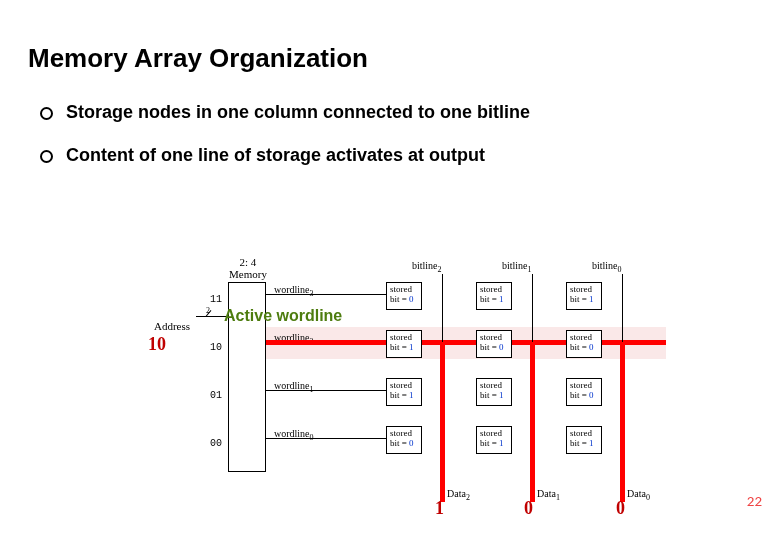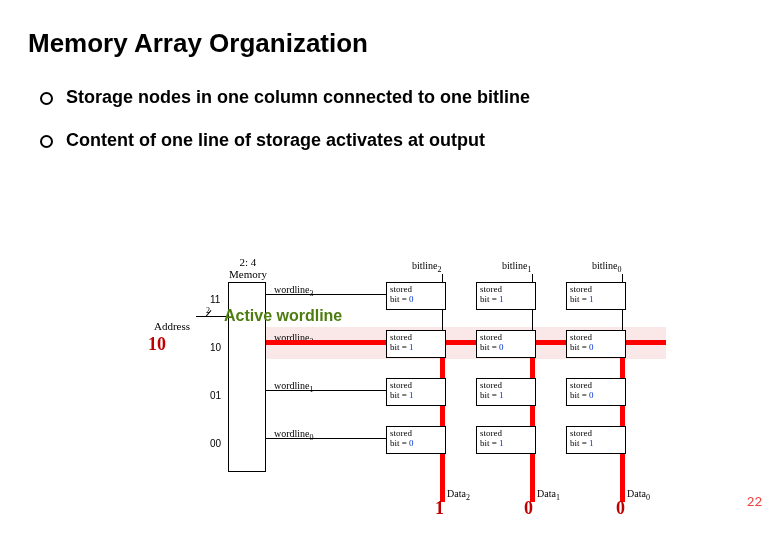--- a/index.html
+++ b/index.html
@@ -11,20 +11,21 @@
     position: relative;
     overflow: hidden;
   }
   .slide {
     padding: 28px 28px 0 28px;
   }
   .title {
     font-size: 26px;
     font-weight: 700;
     margin-bottom: 28px;
+    margin-top: 15px;
   }
   .bullets {
     list-style: none;
     padding-left: 12px;
   }
   .bullets li {
     font-size: 18px;
     font-weight: 700;
     margin-bottom: 22px;
     position: relative;
@@ -69,21 +70,21 @@
   .dec-in {
     position: absolute;
     left: 70px;
     top: 12px;
     height: 190px;
   }
   .dec-in .code {
     position: absolute;
     left: -10px;
     font-size: 10px;
-    font-family: Liberation Sans, sans-serif;
+    font-family: Liberation Mono, monospace;
   }
   .addr-label {
     position: absolute;
     left: 4px;
     top: 50px;
     font-size: 11px;
     font-family: "Times New Roman", serif;
   }
   .addr-slash {
     position: absolute;
@@ -142,21 +143,21 @@
     font-weight: 700;
     color: #4d7c0f;
   }
   .hi-band {
     position: absolute;
     background: #f5d6d6;
     opacity: 0.55;
   }
   .cell {
     position: absolute;
-    width: 60px;
+    width: 36px;
     height: 28px;
     border: 1px solid #000;
     background: #fff;
     font-size: 9px;
     font-family: "Times New Roman", serif;
     line-height: 1.1;
     padding: 2px 3px;
     text-align: left;
   }
   .cell .val { color: #0033cc; }

